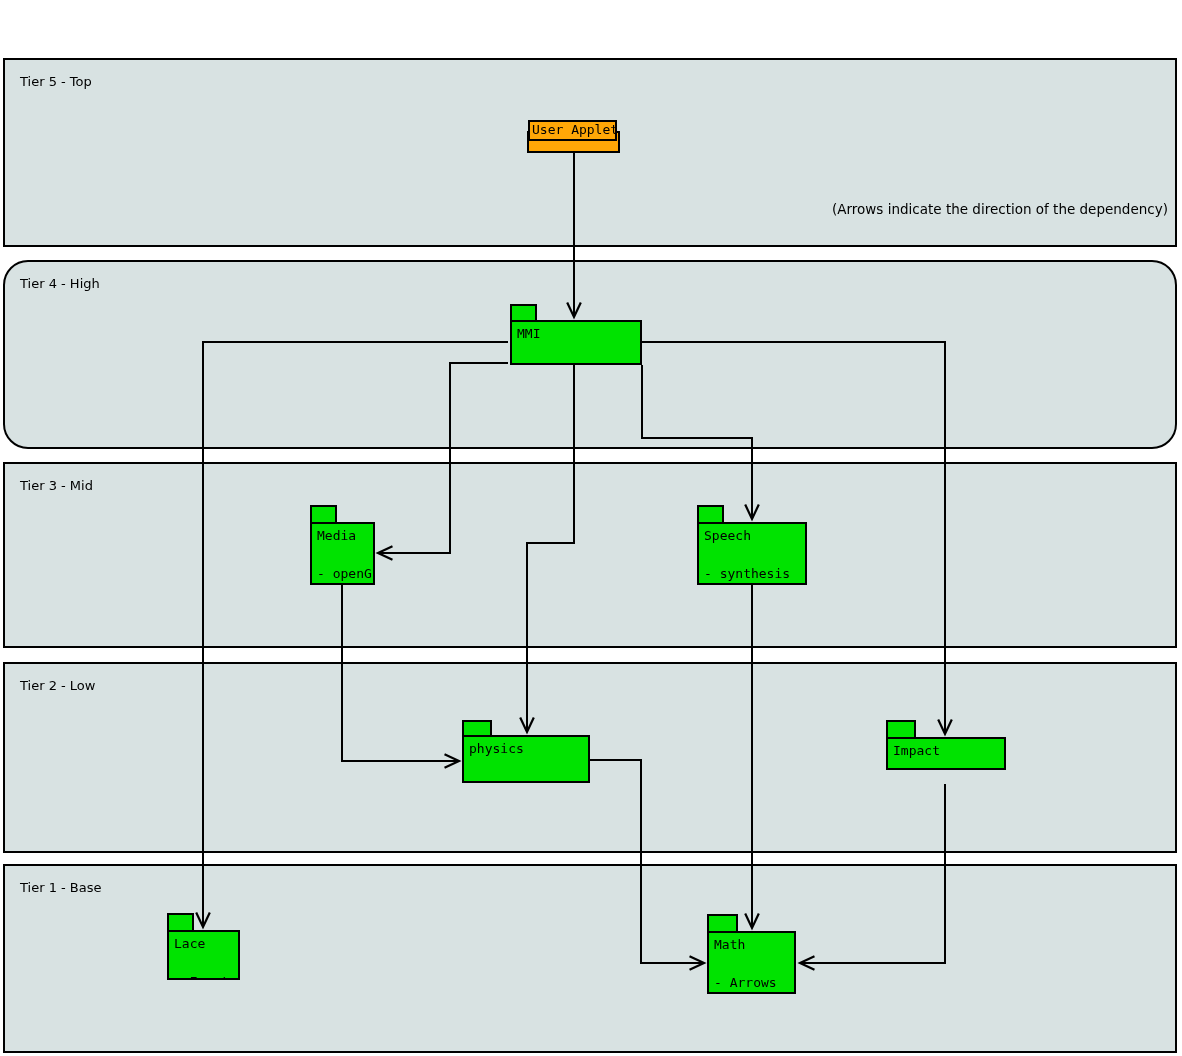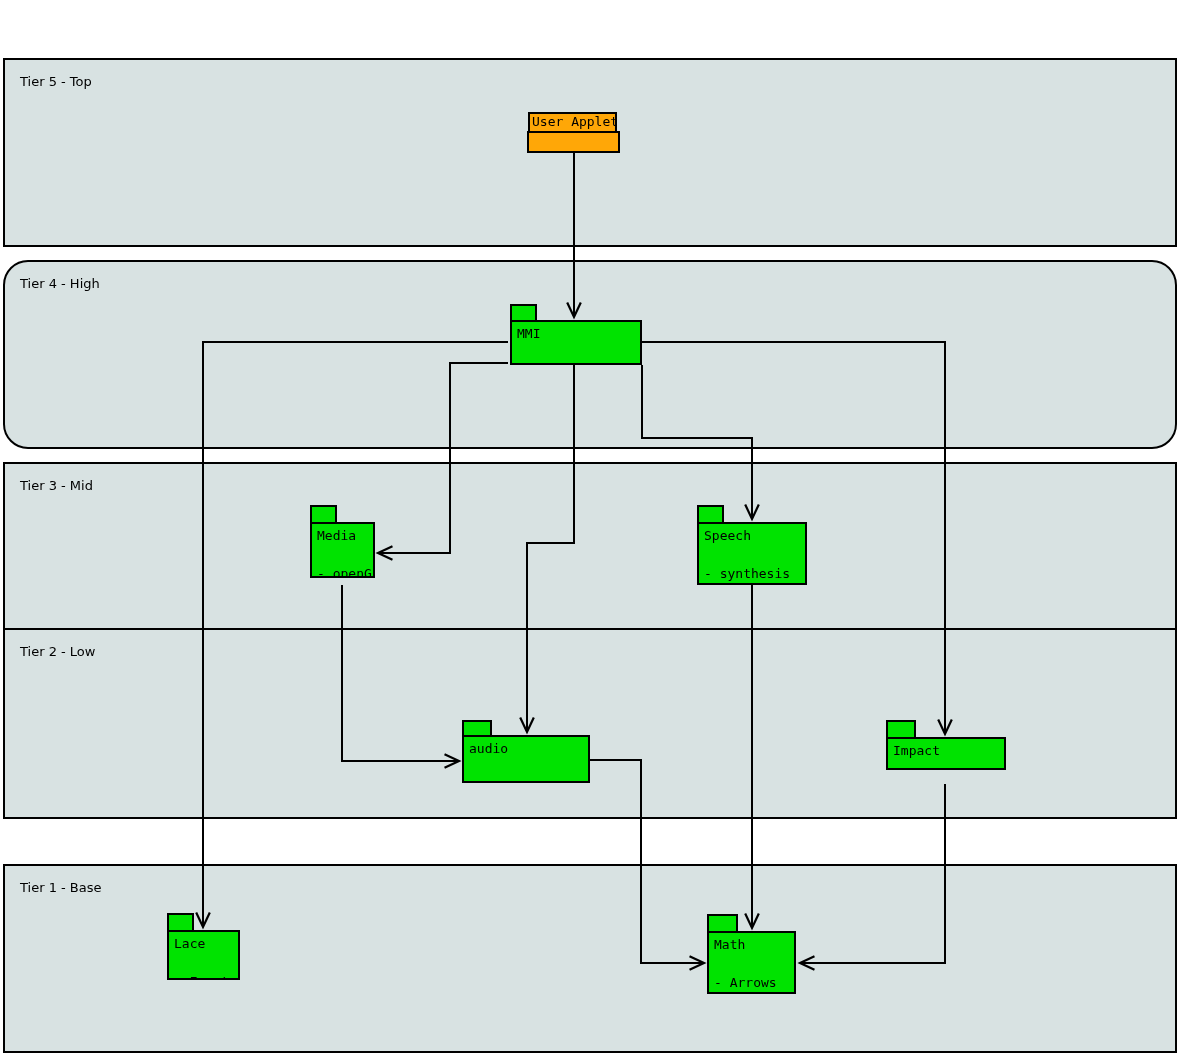--- a/index.html
+++ b/index.html
@@ -29,48 +29,49 @@
     position:absolute;border:2px solid #000;background:#00e300;box-sizing:border-box;
   }
   .node .body{
     position:absolute;border:2px solid #000;background:#00e300;box-sizing:border-box;
     font-family:"DejaVu Sans Mono","Liberation Mono",monospace;font-size:13px;
     line-height:19px;padding:2px 0 0 5px;white-space:pre;overflow:hidden;
   }
   .ua-title{
     position:absolute;border:2px solid #000;background:#ffa707;box-sizing:border-box;
     font-family:"DejaVu Sans Mono","Liberation Mono",monospace;font-size:13px;
-    line-height:16px;padding-left:2px;white-space:pre;z-index:2;
+    line-height:16px;padding-left:2px;white-space:pre;z-index:2;margin-top:8px;
   }
   .ua-body{
     position:absolute;border:2px solid #000;background:#ffa707;box-sizing:border-box;z-index:1;
   }
 </style>
 </head>
 <body>
 
 <div class="stage">
 
 
   <div class="tier" style="top:58px;height:189px;">
     <span class="tier-label">Tier 5 - Top</span>
   </div>
   <div class="tier" style="top:260px;height:189px;border-radius:25px;">
     <span class="tier-label">Tier 4 - High</span>
   </div>
   <div class="tier" style="top:462px;height:186px;">
     <span class="tier-label">Tier 3 - Mid</span>
   </div>
-  <div class="tier" style="top:628px;height:191px;">
+  <div class="tier" style="top:662px;height:191px;">
     <span class="tier-label">Tier 2 - Low</span>
   </div>
   <div class="tier" style="top:864px;height:189px;">
     <span class="tier-label">Tier 1 - Base</span>
   </div>
 
+  <div class="note">(Arrows indicate the direction of the dependency)</div>
 
   <svg id="edge-layer" viewBox="0 0 1182 1056">
       <polyline points="574,153 574,317" class="edge-line"></polyline>
       <polyline points="567.184968558944,302.5239733884806 574,317 580.815031441056,302.5239733884806" class="edge-arrow"></polyline>
       <polyline points="508,342 203,342 203,927" class="edge-line"></polyline>
       <polyline points="196.184968558944,912.5239733884806 203,927 209.815031441056,912.5239733884806" class="edge-arrow"></polyline>
       <polyline points="642,342 945,342 945,734" class="edge-line"></polyline>
       <polyline points="938.184968558944,719.5239733884806 945,734 951.815031441056,719.5239733884806" class="edge-arrow"></polyline>
       <polyline points="508,363 450,363 450,553 378,553" class="edge-line"></polyline>
       <polyline points="392.4760266115194,546.184968558944 378,553 392.4760266115194,559.815031441056" class="edge-arrow"></polyline>
@@ -94,35 +95,35 @@
   </div>
 
   <div class="node">
     <div class="tab" style="left:510px;top:304px;width:27px;height:18px;"></div>
     <div class="body" style="left:510px;top:320px;width:132px;height:45px;"><span>MMI</span><br>
 <span>- user interface</span></div>
   </div>
 
   <div class="node">
     <div class="tab" style="left:310px;top:505px;width:27px;height:19px;"></div>
-    <div class="body" style="left:310px;top:522px;width:65px;height:56px;"><span>Media</span><br>
+    <div class="body" style="left:310px;top:522px;width:65px;height:63px;"><span>Media</span><br>
 <span>- openGL</span><br>
 </div>
   </div>
 
   <div class="node">
     <div class="tab" style="left:697px;top:505px;width:27px;height:19px;"></div>
     <div class="body" style="left:697px;top:522px;width:110px;height:63px;"><span>Speech</span><br>
 <span>- synthesis</span><br>
 </div>
   </div>
 
   <div class="node">
     <div class="tab" style="left:462px;top:720px;width:30px;height:17px;"></div>
-    <div class="body" style="left:462px;top:735px;width:128px;height:48px;"><span>audio</span><br>
+    <div class="body" style="left:462px;top:735px;width:128px;height:48px;"><span>physics</span><br>
 <span>- 2/3D graphics</span></div>
   </div>
 
   <div class="node">
     <div class="tab" style="left:886px;top:720px;width:30px;height:19px;"></div>
     <div class="body" style="left:886px;top:737px;width:120px;height:33px;"><span>Impact</span><br>
 <span>- 2/3D physics</span></div>
   </div>
 
   <div class="node">

